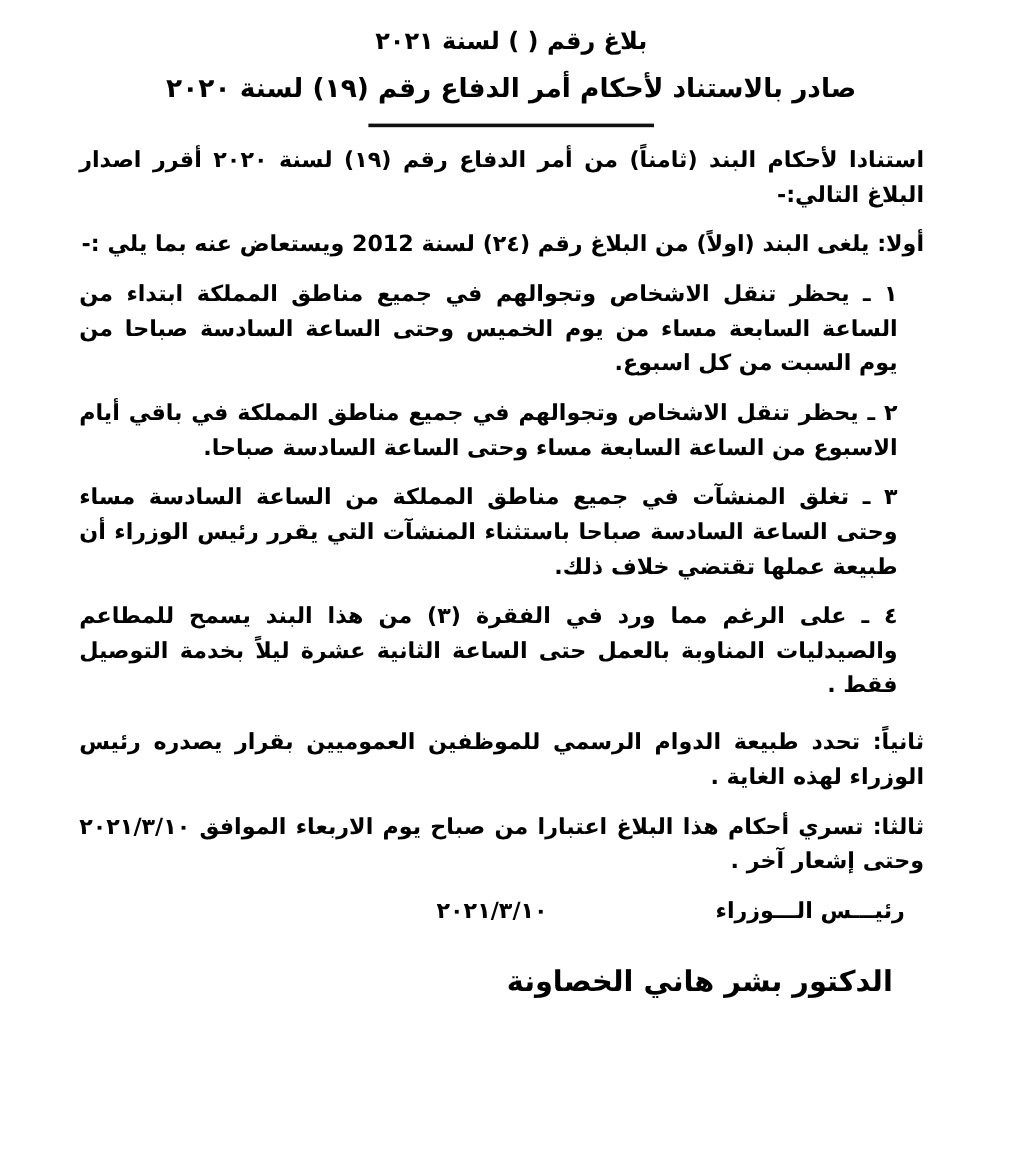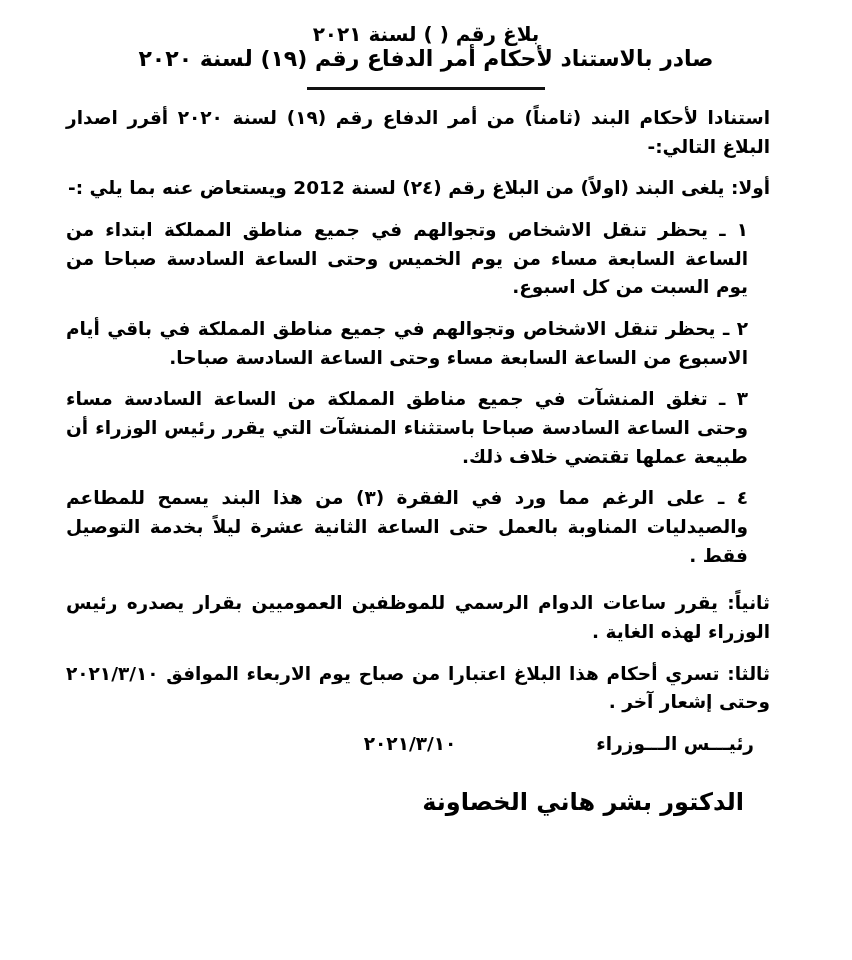--- a/index.html
+++ b/index.html
@@ -21,21 +21,21 @@
     position: relative;
     background: #fff;
   }
   .header-block {
     text-align: center;
     font-weight: bold;
   }
   .header-line-1 {
     font-size: 20px;
     letter-spacing: 0.5px;
-    margin-bottom: 0;
+    margin-bottom: 16px;
   }
   .header-line-2 {
     font-size: 22px;
     margin-bottom: 6px;
   }
   .divider-wrap {
     display: flex;
     justify-content: center;
     margin: 16px 0 14px 0;
   }
@@ -109,21 +109,21 @@
 
   <p class="body-par first-clause">أولا: يلغى البند (اولاً) من البلاغ رقم (٢٤) لسنة 2012 ويستعاض عنه بما يلي :-</p>
 
   <p class="body-par numbered">١ ـ يحظر تنقل الاشخاص وتجوالهم في جميع مناطق المملكة ابتداء من الساعة السابعة مساء من يوم الخميس وحتى الساعة السادسة صباحا من يوم السبت من كل اسبوع.</p>
   <p class="body-par numbered">٢ ـ يحظر تنقل الاشخاص وتجوالهم في جميع مناطق المملكة في باقي أيام الاسبوع من الساعة السابعة مساء وحتى الساعة السادسة صباحا.</p>
   <p class="body-par numbered">٣ ـ تغلق المنشآت في جميع مناطق المملكة من الساعة السادسة مساء وحتى الساعة السادسة صباحا باستثناء المنشآت التي يقرر رئيس الوزراء أن طبيعة عملها تقتضي خلاف ذلك.</p>
   <p class="body-par numbered">٤ ـ على الرغم مما ورد في الفقرة (٣) من هذا البند يسمح للمطاعم والصيدليات المناوبة بالعمل حتى الساعة الثانية عشرة ليلاً بخدمة التوصيل فقط .</p>
 
   <div class="spacer-small"></div>
 
-  <p class="body-par tail-clause">ثانياً: يقرر ساعات الدوام الرسمي للموظفين العموميين بقرار يصدره رئيس الوزراء لهذه الغاية .</p>
+  <p class="body-par tail-clause">ثانياً: تحدد طبيعة الدوام الرسمي للموظفين العموميين بقرار يصدره رئيس الوزراء لهذه الغاية .</p>
 
   <p class="body-par tail-clause">ثالثا: تسري أحكام هذا البلاغ اعتبارا من صباح يوم الاربعاء الموافق ٢٠٢١/٣/١٠ وحتى إشعار آخر .</p>
 
   <div class="sig-row">
     <span class="sig-title">رئيـــس الـــوزراء</span>
     <span class="sig-date">٢٠٢١/٣/١٠</span>
   </div>
 
   <div class="sig-name">الدكتور بشر هاني الخصاونة</div>
 

